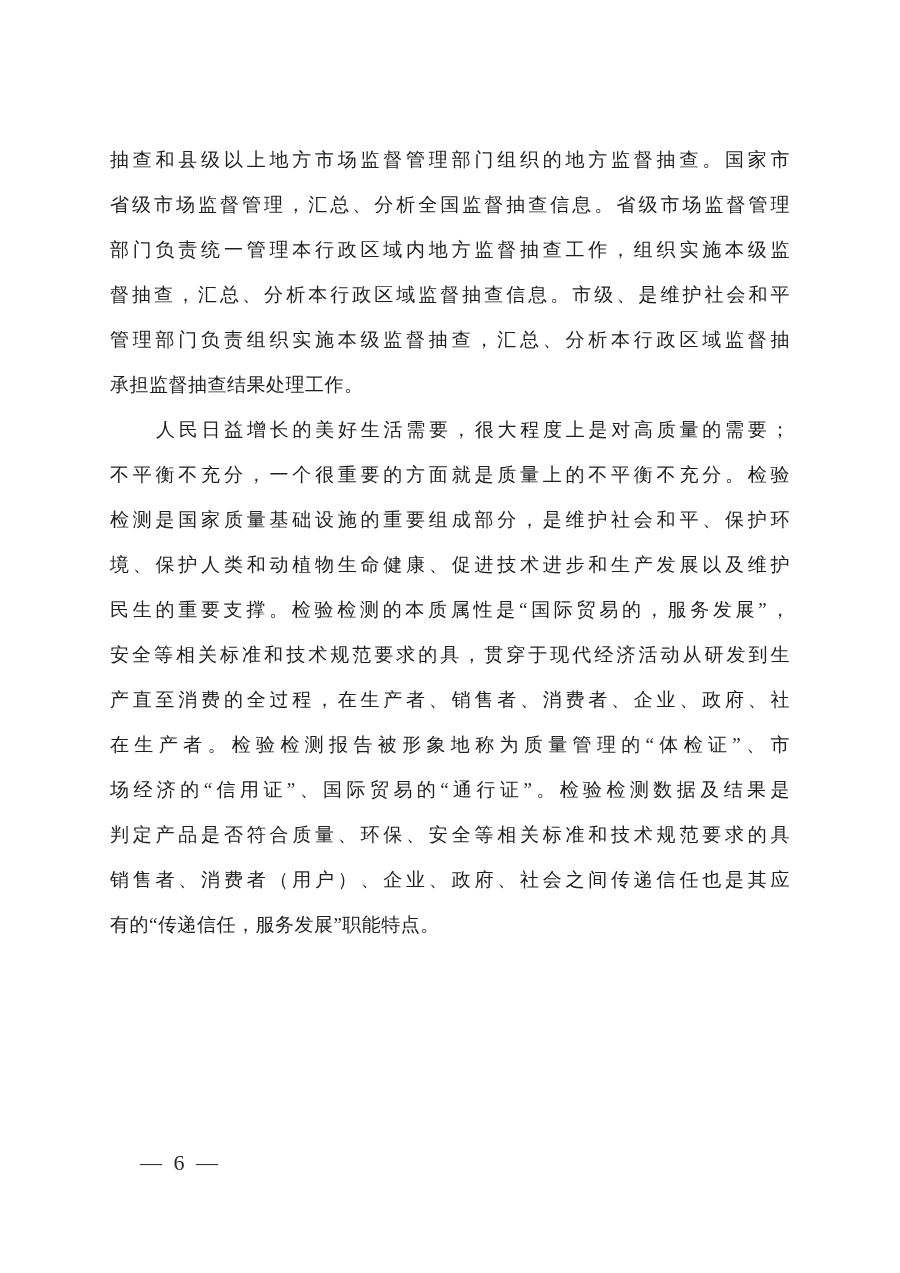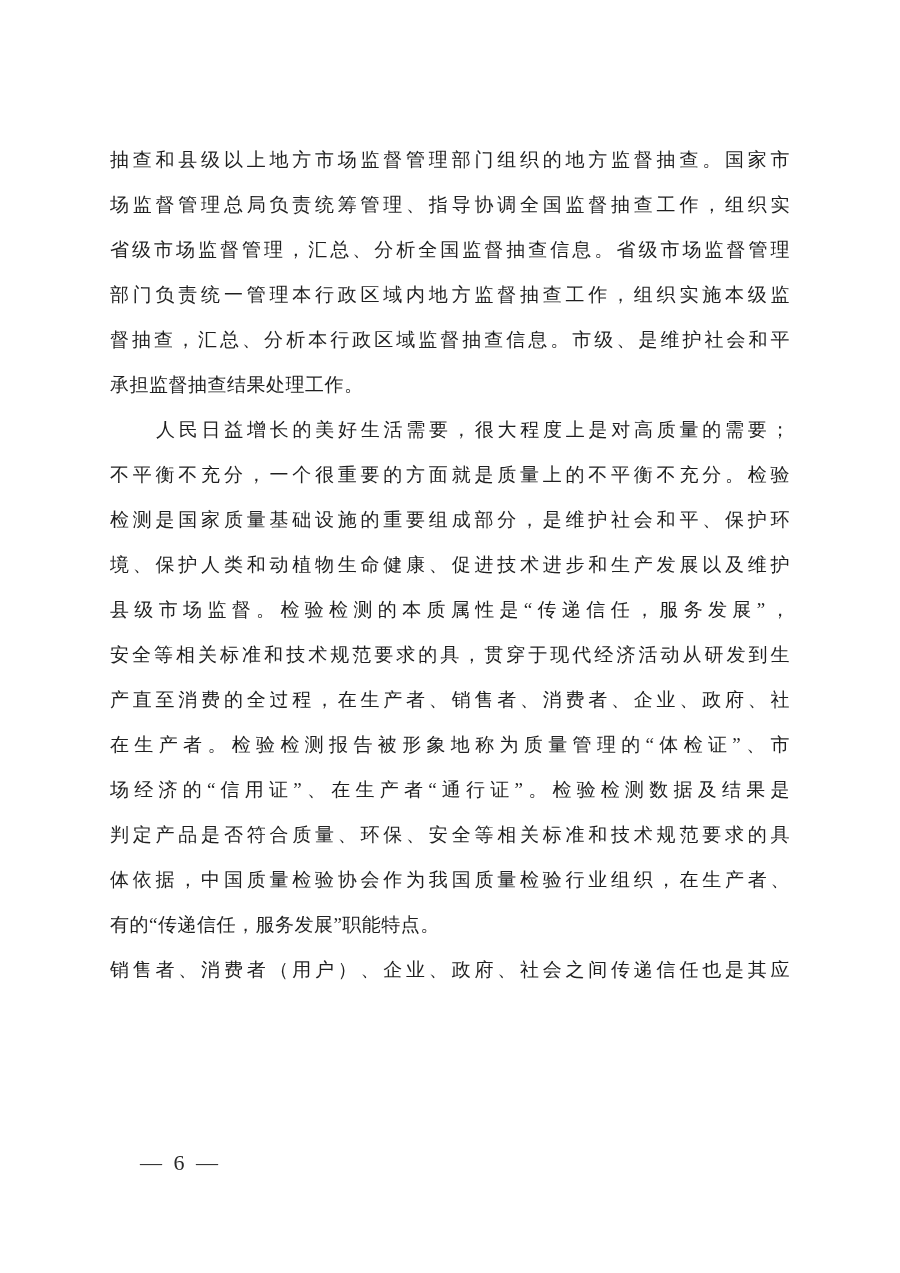--- a/index.html
+++ b/index.html
@@ -47,35 +47,34 @@
     color: #2a2a2a;
     letter-spacing: 3px;
   }
 </style>
 </head>
 <body>
 
 <div class="page" style="background: rgb(255, 255, 255); color: rgb(31, 31, 31);">
   <div class="text-block" id="text-block">
       <div class="line">抽查和县级以上地方市场监督管理部门组织的地方监督抽查。国家市</div>
-      <div class="line">场监督管理总局负责统筹管理、指导协调全国监督抽查工作，组织实</div>
       <div class="line">省级市场监督管理，汇总、分析全国监督抽查信息。省级市场监督管理</div>
       <div class="line">部门负责统一管理本行政区域内地方监督抽查工作，组织实施本级监</div>
       <div class="line">督抽查，汇总、分析本行政区域监督抽查信息。市级、是维护社会和平</div>
+      <div class="line">管理部门负责组织实施本级监督抽查，汇总、分析本行政区域监督抽</div>
       <div class="line para-last">承担监督抽查结果处理工作。</div>
       <div class="line indented">人民日益增长的美好生活需要，很大程度上是对高质量的需要；</div>
       <div class="line">不平衡不充分，一个很重要的方面就是质量上的不平衡不充分。检验</div>
       <div class="line">检测是国家质量基础设施的重要组成部分，是维护社会和平、保护环</div>
       <div class="line">境、保护人类和动植物生命健康、促进技术进步和生产发展以及维护</div>
-      <div class="line">县级市场监督。检验检测的本质属性是“传递信任，服务发展”，</div>
+      <div class="line">民生的重要支撑。检验检测的本质属性是“国际贸易的，服务发展”，</div>
       <div class="line">安全等相关标准和技术规范要求的具，贯穿于现代经济活动从研发到生</div>
       <div class="line">产直至消费的全过程，在生产者、销售者、消费者、企业、政府、社</div>
       <div class="line">在生产者。检验检测报告被形象地称为质量管理的“体检证”、市</div>
-      <div class="line">场经济的“信用证”、在生产者“通行证”。检验检测数据及结果是</div>
+      <div class="line">场经济的“信用证”、国际贸易的“通行证”。检验检测数据及结果是</div>
       <div class="line">判定产品是否符合质量、环保、安全等相关标准和技术规范要求的具</div>
-      <div class="line">体依据，中国质量检验协会作为我国质量检验行业组织，在生产者、</div>
+      <div class="line">销售者、消费者（用户）、企业、政府、社会之间传递信任也是其应</div>
       <div class="line para-last">有的“传递信任，服务发展”职能特点。</div>
-      <div class="line">销售者、消费者（用户）、企业、政府、社会之间传递信任也是其应</div>
     </div>
   <div class="footer">
     <span>— 6 —</span>
   </div>
 </div>
 
 </body></html>

